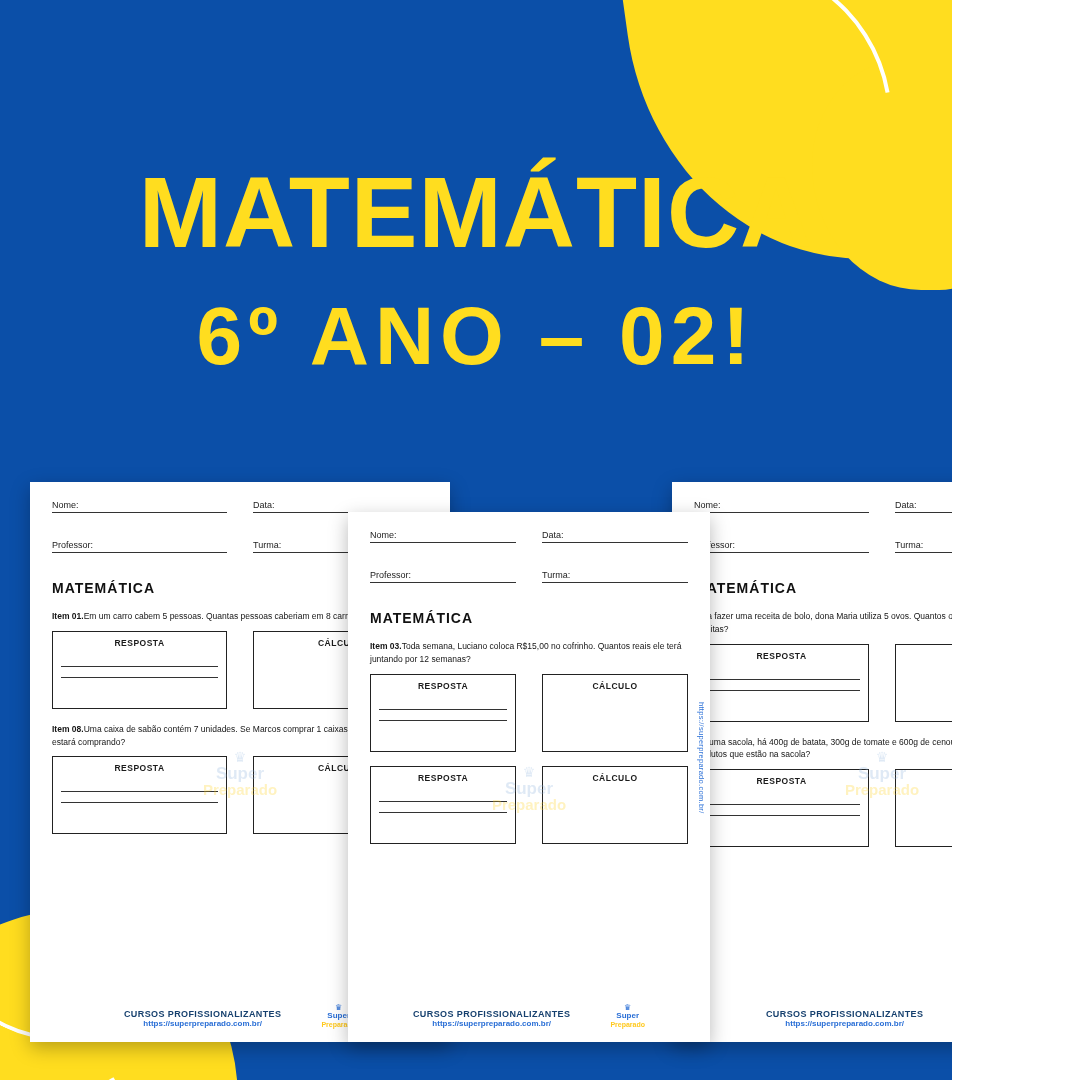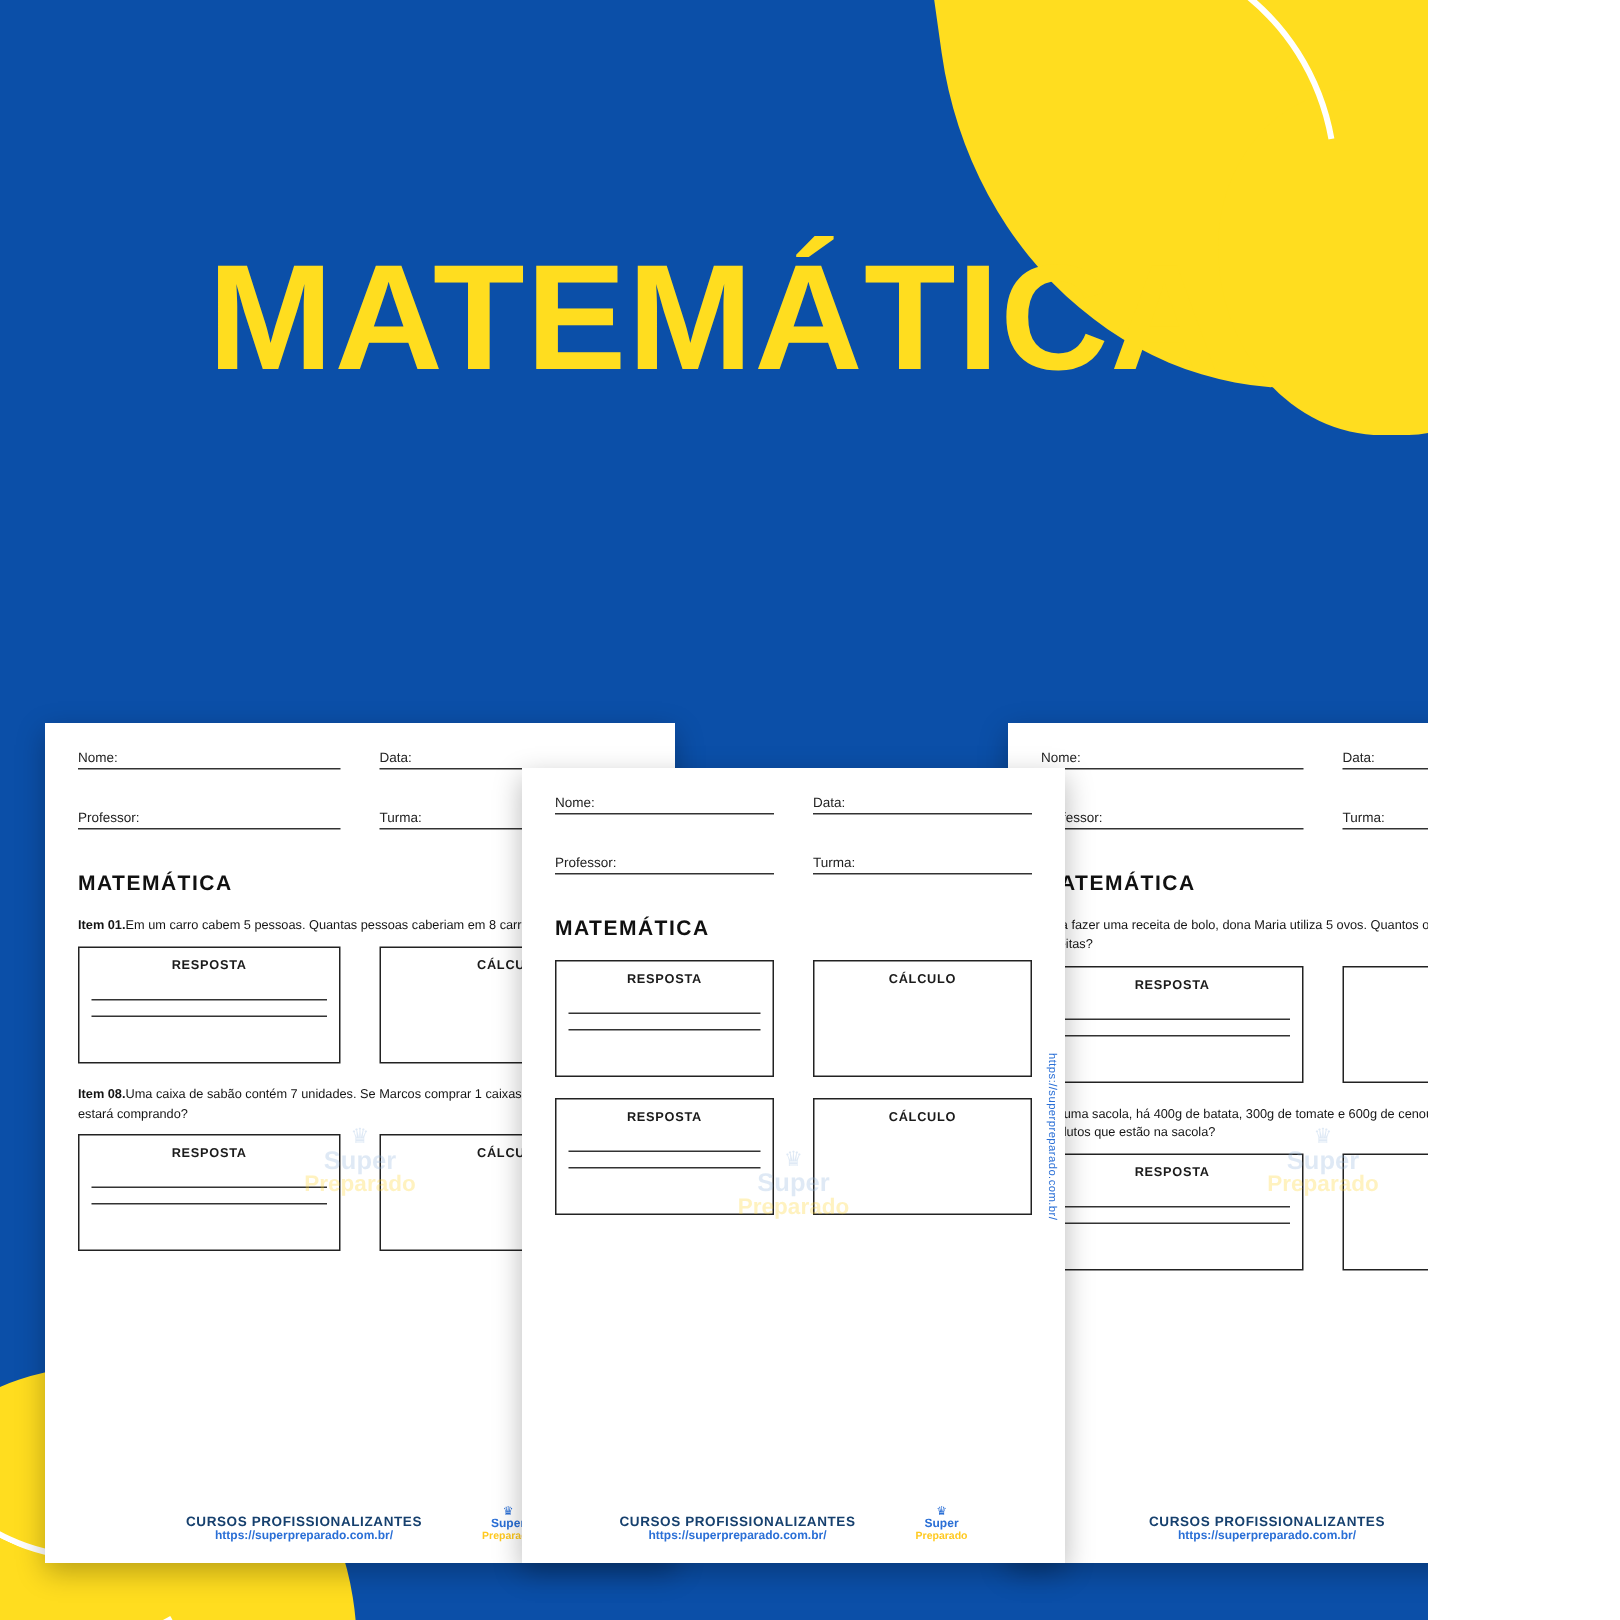--- a/index.html
+++ b/index.html
@@ -223,20 +223,21 @@
 
   <div class="blob-yellow-tr"></div>
   <div class="blob-yellow-tr2"></div>
   <div class="swoosh-tr"></div>
   <div class="blob-yellow-bl"></div>
   <div class="swoosh-bl"></div>
   <div class="swoosh-bl2"></div>
 
   <div class="title-wrap">
     <div class="title-line1">MATEMÁTICA</div>
+    <div class="title-line2">6º ANO – 02!</div>
   </div>
 
   <div class="sheet sheet-left">
     <div class="field-row">
       <div class="field">
         <span class="lbl">Nome:</span>
       </div>
       <div class="field">
         <span class="lbl">Data:</span>
       </div>
@@ -389,20 +390,23 @@
       <div class="field">
         <span class="lbl">Professor:</span>
       </div>
       <div class="field">
         <span class="lbl">Turma:</span>
       </div>
     </div>
 
     <div class="sheet-title">MATEMÁTICA</div>
 
+    <div class="question">
+      <b>Item 03.</b><span>Toda semana, Luciano coloca R$15,00 no cofrinho. Quantos reais ele terá juntando por 12 semanas?</span>
+    </div>
     <div class="boxes">
       <div class="ansbox">
         <div class="cap">RESPOSTA</div>
         <div class="rules">
             <div></div>
             <div></div>
           </div>
       </div>
       <div class="ansbox">
         <div class="cap">CÁLCULO</div>

